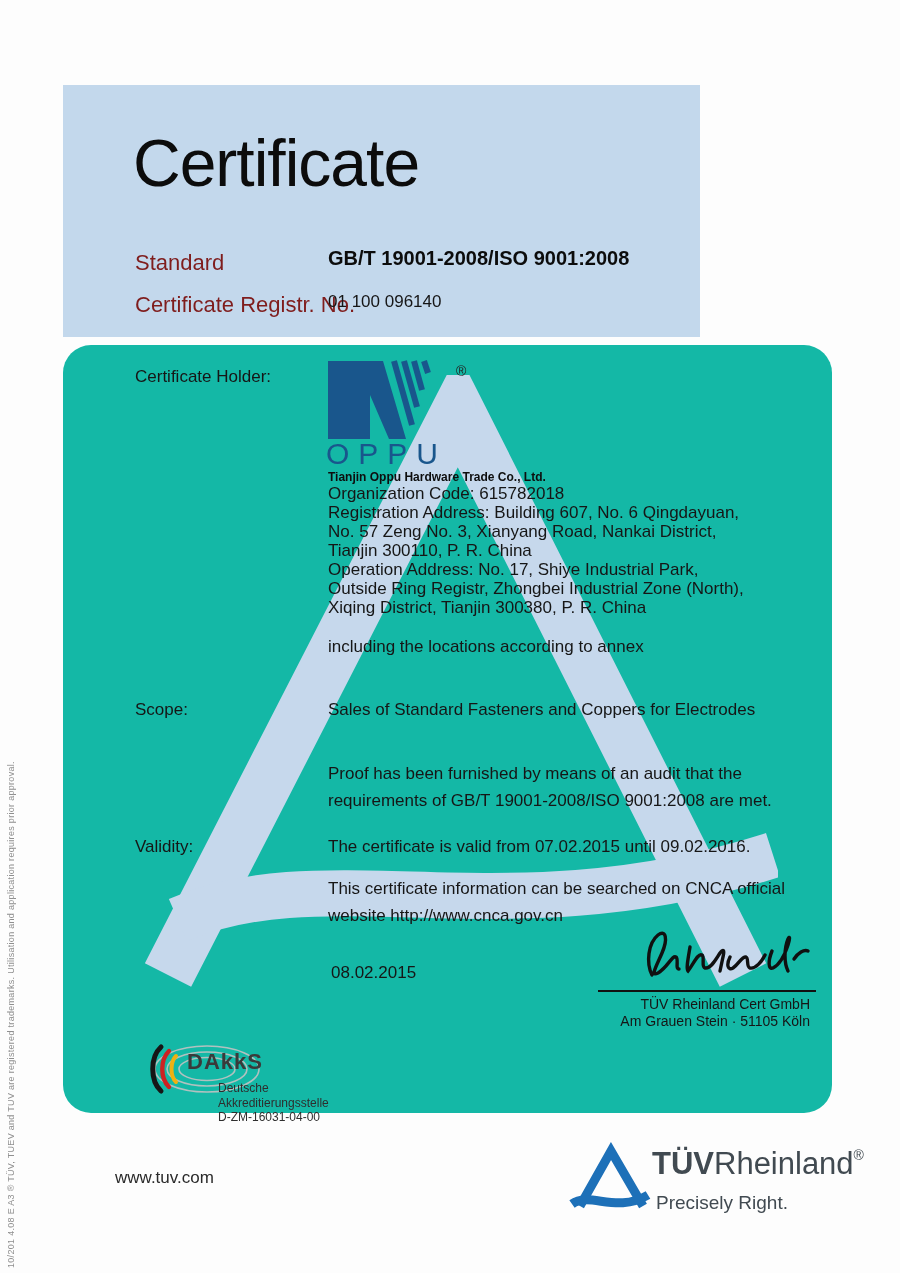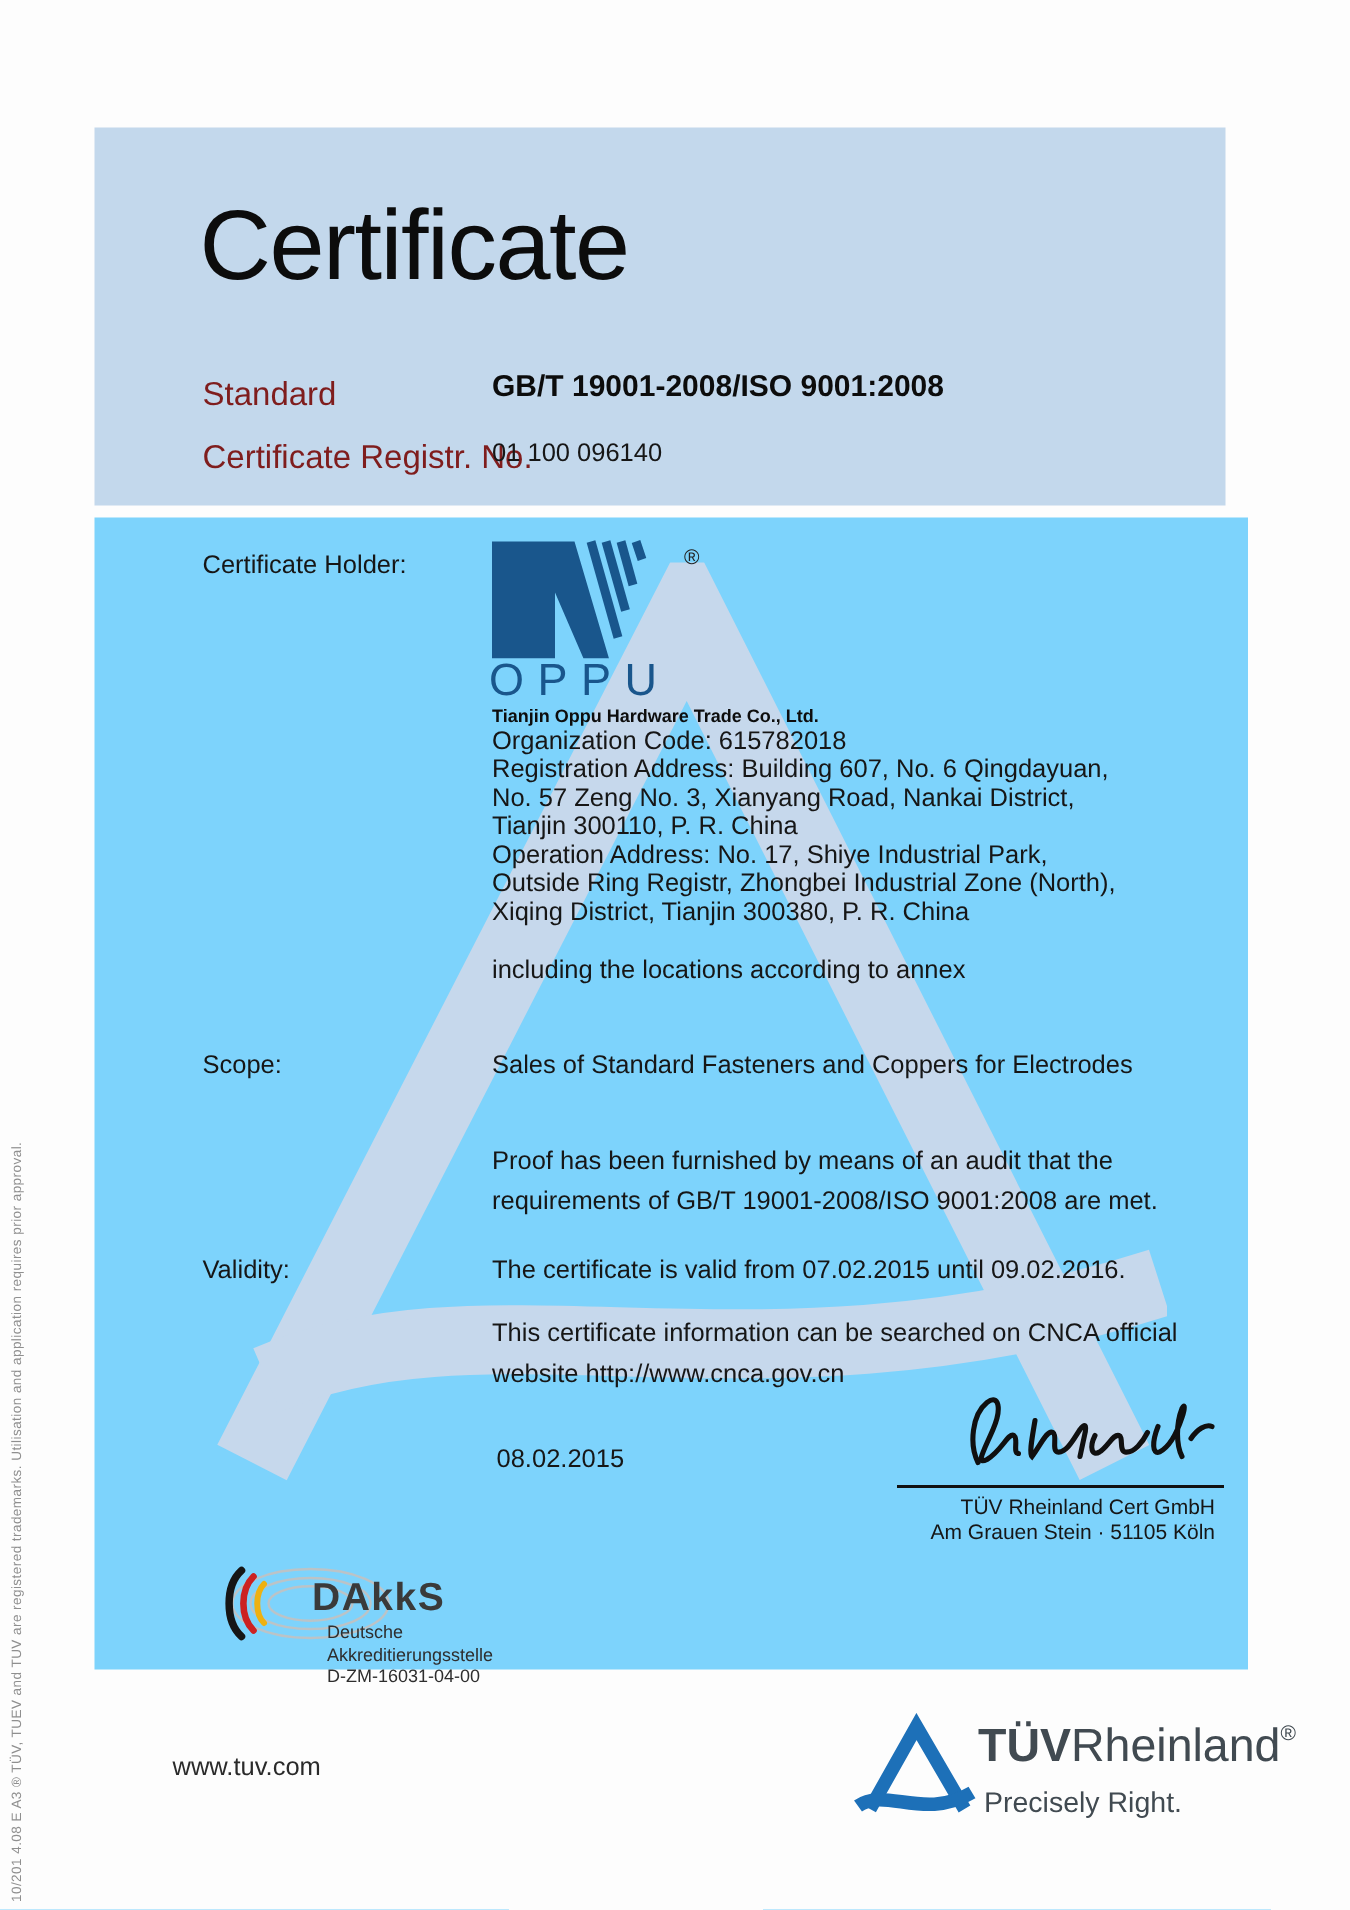--- a/index.html
+++ b/index.html
@@ -10,43 +10,43 @@
   }
   .abs{position:absolute;}
 
   
   .side-note{
     left:6px;top:1268px;transform:rotate(-90deg);transform-origin:left top;
     font-size:9px;color:#8f8f8f;white-space:nowrap;letter-spacing:.3px;
   }
 
   
-  .header-panel{left:63px;top:85px;width:754px;height:252px;background:#c3d8ec;}
+  .header-panel{left:63px;top:85px;width:637px;height:252px;background:#c3d8ec;}
   .cert-title{left:70px;top:40px;font-size:66px;color:#0c0c0c;letter-spacing:-1px;}
   .hdr-label{font-size:22px;color:#7f1d1d;}
   .hdr-val-bold{font-size:20px;font-weight:bold;color:#0c0c0c;}
   .hdr-val{font-size:17px;color:#161616;}
 
   
-  .body-panel{left:63px;top:345px;width:769px;height:768px;background:#7dd3fc;}
+  .body-panel{left:63px;top:345px;width:769px;height:768px;background:#14b8a6;border-radius:28px;}
   .watermark{left:55px;top:30px;z-index:0;}
   .body-panel .content{position:absolute;inset:0;z-index:1;}
 
   .lbl{font-size:17px;color:#161616;}
   .company-name{font-size:12px;font-weight:bold;color:#0d0d0d;}
   .addr-line{font-size:17px;color:#161616;line-height:19px;}
   .para{font-size:17px;color:#161616;line-height:27px;}
 
   .oppu-word{font-size:30px;font-weight:normal;color:#19568c;letter-spacing:9px;}
   .oppu-reg{font-size:14px;color:#222;}
 
   .sig-line{width:218px;border-top:2px solid #111;}
   .sig-org{font-size:14px;color:#161616;text-align:right;line-height:17px;}
 
-  .dakks-name{font-size:26px;color:#3a3a3a;font-weight:600;letter-spacing:1px;margin-left:21px;}
+  .dakks-name{font-size:22px;color:#3a3a3a;font-weight:600;letter-spacing:1px;}
   .dakks-sub{font-size:12px;color:#2e2e2e;line-height:14.5px;}
 
   
   .footer-web{left:115px;top:1168px;font-size:17px;color:#2a2a2a;}
   .brand-text{left:652px;top:1146px;font-size:31px;color:#414a51;white-space:nowrap;}
   .brand-text b{font-weight:bold;}
   .brand-reg{font-size:14px;vertical-align:14px;}
   .brand-tagline{left:656px;top:1192px;font-size:19px;color:#414a51;}
 </style>
 </head>

